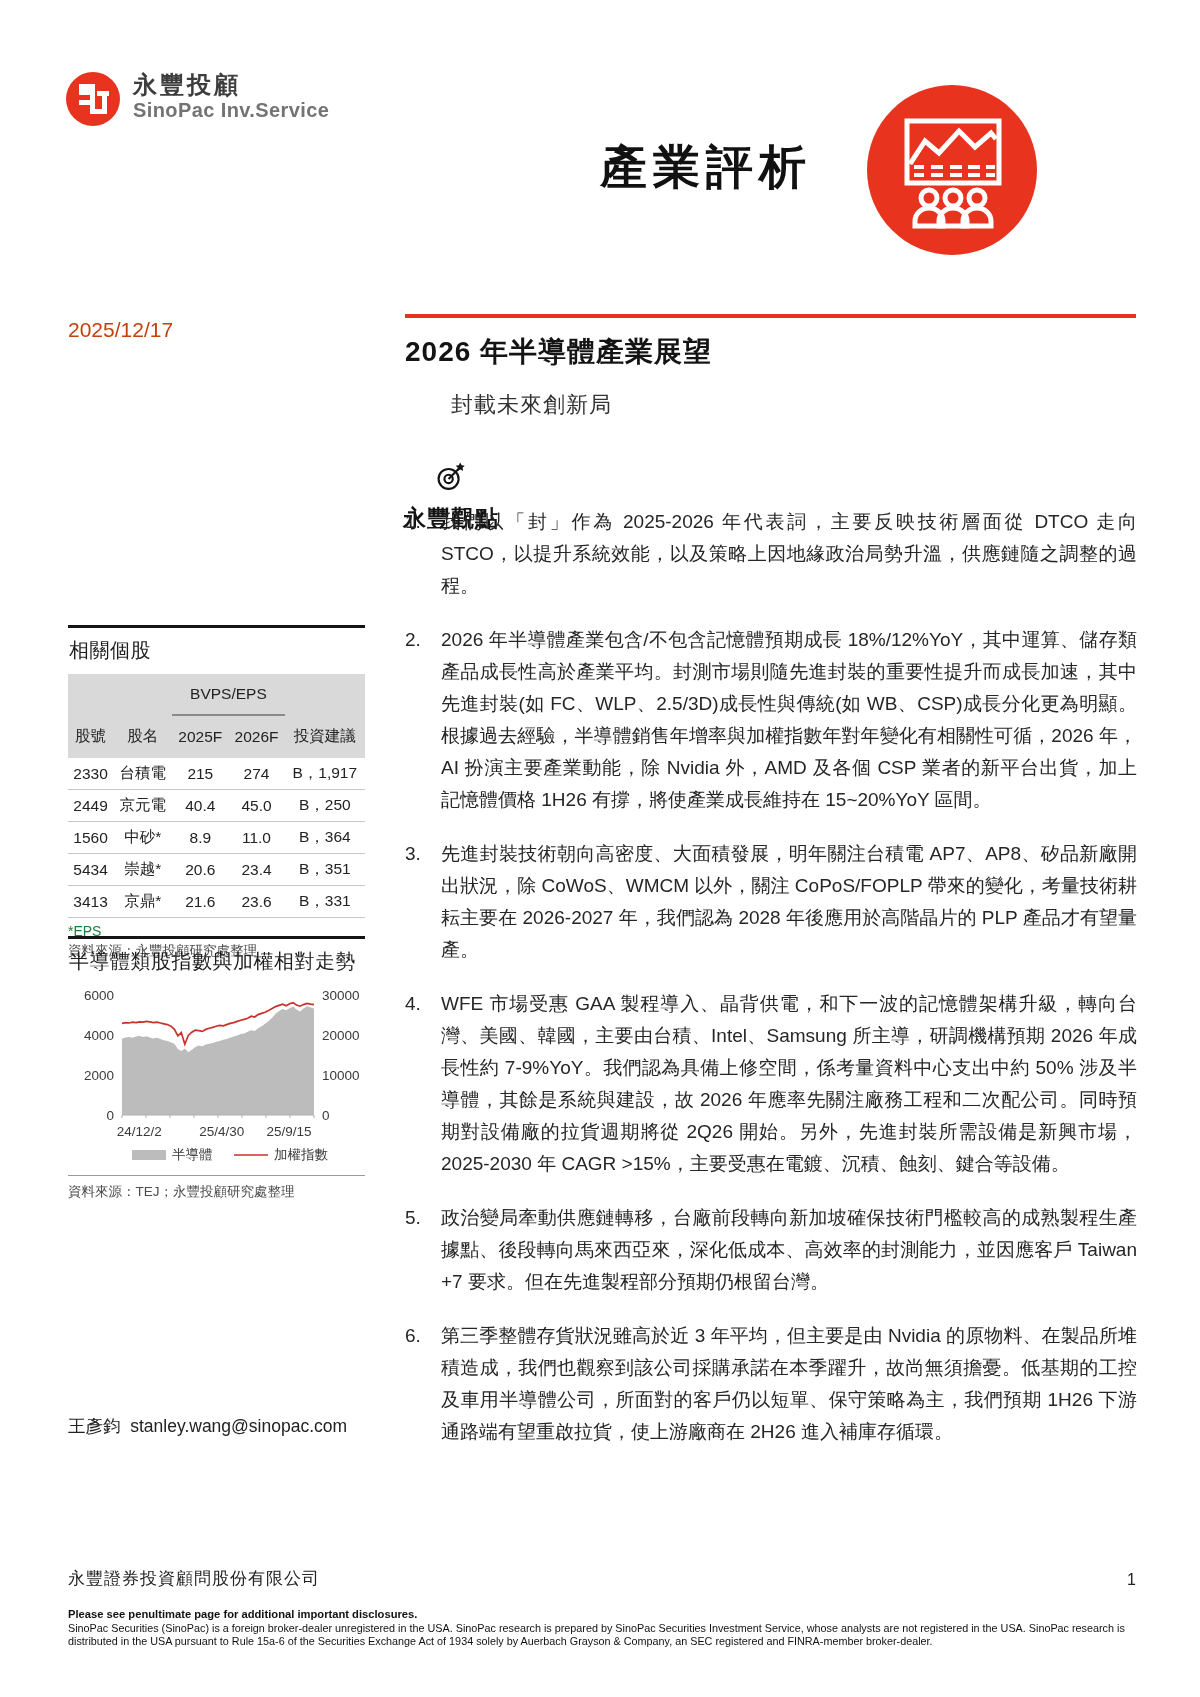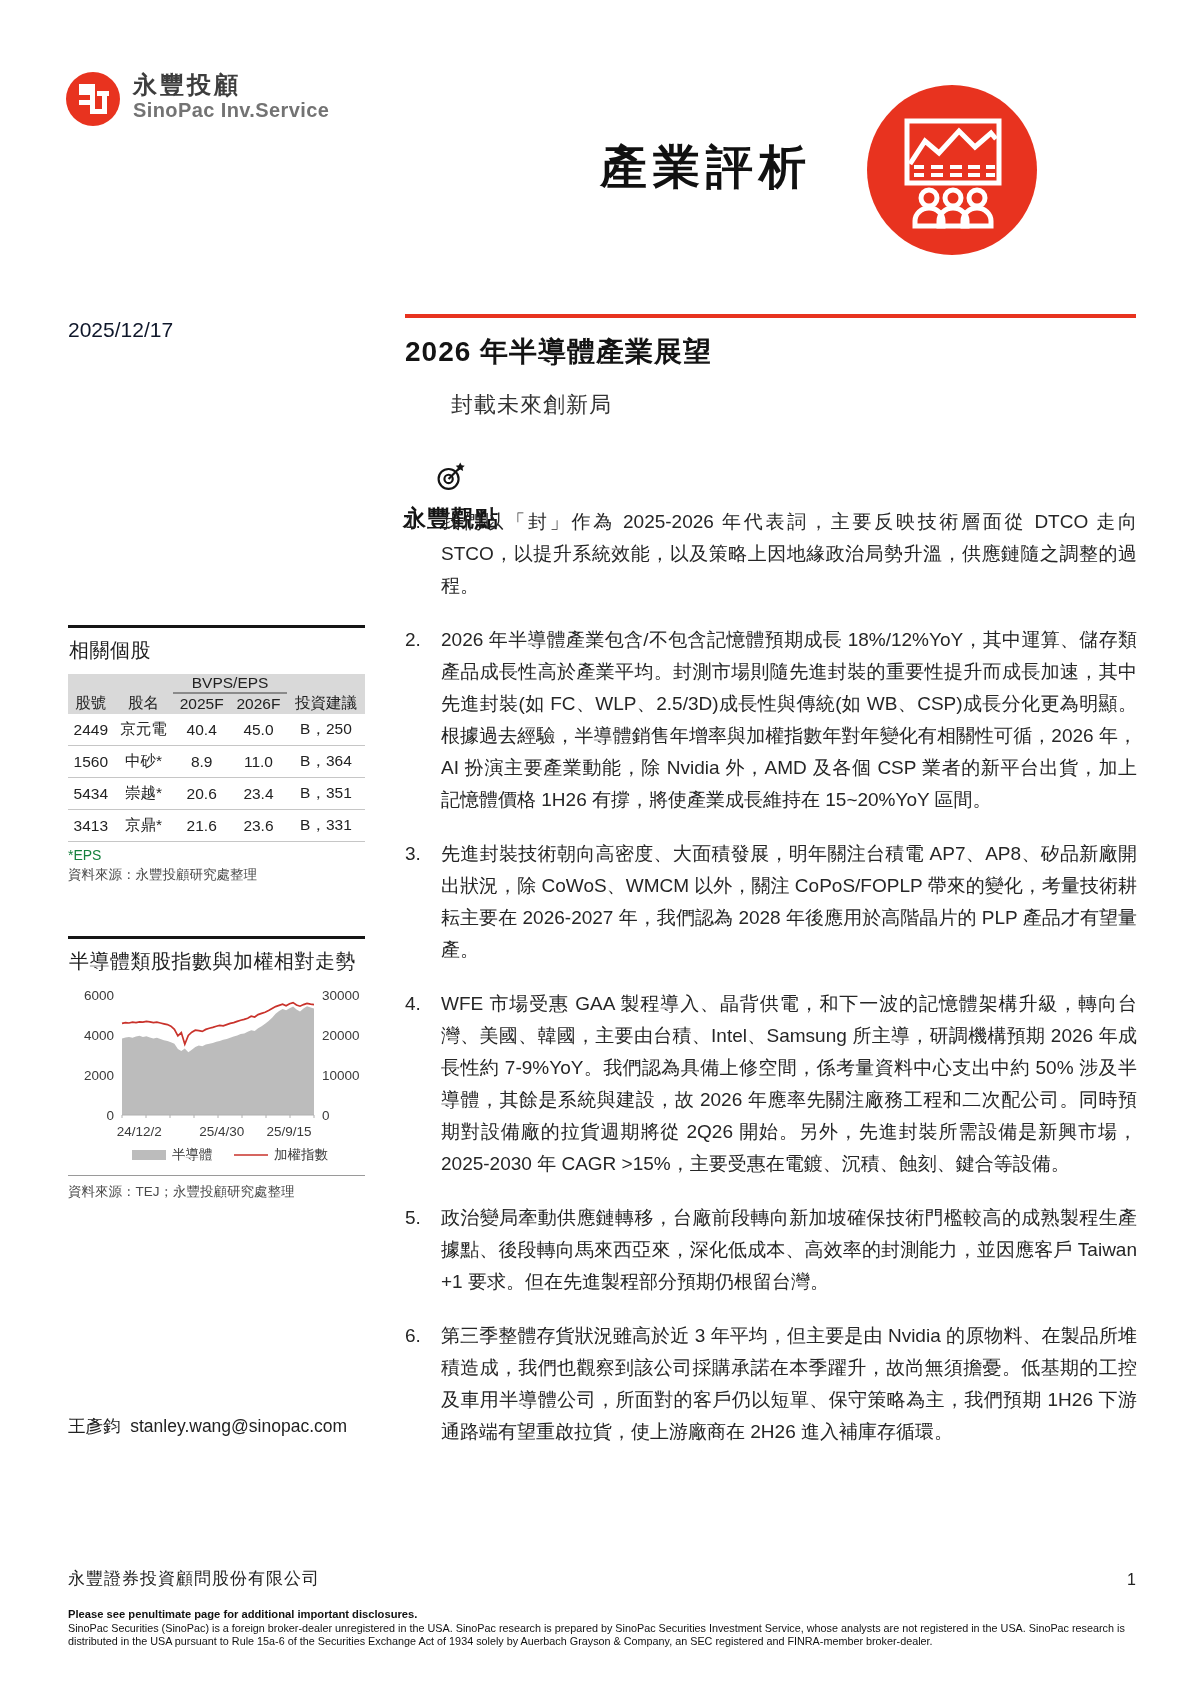--- a/index.html
+++ b/index.html
@@ -7,40 +7,40 @@
      font-family:"Liberation Sans","DejaVu Sans",sans-serif;color:#262626;}
 .abs{position:absolute;}
 
 
 .logo{left:66px;top:72px;display:flex;align-items:flex-start;gap:13px;}
 .logo-text .cn{font-size:24px;font-weight:bold;color:#3d3d3d;letter-spacing:3px;line-height:1.12;}
 .logo-text .en{font-size:20px;font-weight:bold;color:#737373;letter-spacing:.4px;}
 .report-type{left:600px;top:136px;font-size:47px;font-weight:bold;color:#111;letter-spacing:6px;}
 .badge{left:867px;top:85px;width:170px;height:170px;}
 
-.date{left:68px;top:318px;font-size:21px;color:#0f172a;}
+.date{left:68px;top:318px;font-size:21px;color:#c2410c;}
 .red-rule{left:405px;top:314px;width:731px;height:4px;}
 .doc-title{left:405px;top:333px;font-size:28px;font-weight:bold;color:#141414;letter-spacing:1px;}
 .doc-subtitle{left:405px;top:390px;font-size:22px;color:#333;letter-spacing:1px;margin-left:46px;}
 
 
 .section-head{left:403px;top:461px;display:flex;align-items:center;gap:11px;flex-direction:column;}
 .section-head .txt{font-size:23px;font-weight:bold;color:#141414;letter-spacing:1px;}
 .points{left:405px;top:506px;width:732px;}
 .point{display:flex;margin-bottom:22px;}
 .pnum{width:36px;font-size:19px;line-height:32px;color:#262626;}
 .ptext{flex:1;font-size:19px;line-height:32px;text-align:justify;color:#262626;}
 
 
 .side-block{left:68px;width:297px;border-top:3px solid #151515;}
 #stocks-block{top:625px;}
 #chart-block{top:936px;}
 .block-title{font-size:20px;color:#1d1d1d;padding:9px 0 10px 1px;letter-spacing:.5px;}
 table.stocks{width:100%;border-collapse:collapse;font-size:15.5px;color:#222;white-space:nowrap;}
-.stocks th,.stocks td{font-weight:normal;text-align:center;padding:0 2px;}
+.stocks th,.stocks td{font-weight:normal;text-align:center;padding:11px 2px;}
 .stocks thead tr{background:#d9d9d9;}
 .group-head{border-bottom:2px solid #8a8a8a;}
 .stocks tbody td{border-bottom:1px solid #c6c6c6;padding:5px 2px;}
 .footnote{font-size:14px;color:#15803d;margin-top:5px;}
 .source{font-size:13.5px;color:#4a4a4a;margin-top:3px;}
 #trend-svg{display:block;margin-top:0;}
 .axlab{font-size:13.5px;fill:#3a3a3a;}
 .thin-rule{border-top:1px solid #9a9a9a;margin-top:2px;width:100%;height:1px;}
 #chart-source{margin-top:7px;}
 
@@ -129,21 +129,21 @@
     <div class="point">
       <div class="pnum">3.</div>
       <div class="ptext">先進封裝技術朝向高密度、大面積發展，明年關注台積電 AP7、AP8、矽品新廠開出狀況，除 CoWoS、WMCM 以外，關注 CoPoS/FOPLP 帶來的變化，考量技術耕耘主要在 2026-2027 年，我們認為 2028 年後應用於高階晶片的 PLP 產品才有望量產。</div>
     </div>
     <div class="point">
       <div class="pnum">4.</div>
       <div class="ptext">WFE 市場受惠 GAA 製程導入、晶背供電，和下一波的記憶體架構升級，轉向台灣、美國、韓國，主要由台積、Intel、Samsung 所主導，研調機構預期 2026 年成長性約 7-9%YoY。我們認為具備上修空間，係考量資料中心支出中約 50% 涉及半導體，其餘是系統與建設，故 2026 年應率先關注廠務工程和二次配公司。同時預期對設備廠的拉貨週期將從 2Q26 開始。另外，先進封裝所需設備是新興市場，2025-2030 年 CAGR &gt;15%，主要受惠在電鍍、沉積、蝕刻、鍵合等設備。</div>
     </div>
     <div class="point">
       <div class="pnum">5.</div>
-      <div class="ptext">政治變局牽動供應鏈轉移，台廠前段轉向新加坡確保技術門檻較高的成熟製程生產據點、後段轉向馬來西亞來，深化低成本、高效率的封測能力，並因應客戶 Taiwan +1 要求。但在先進製程部分預期仍根留台灣。</div>
+      <div class="ptext">政治變局牽動供應鏈轉移，台廠前段轉向新加坡確保技術門檻較高的成熟製程生產據點、後段轉向馬來西亞來，深化低成本、高效率的封測能力，並因應客戶 Taiwan +7 要求。但在先進製程部分預期仍根留台灣。</div>
     </div>
     <div class="point">
       <div class="pnum">6.</div>
       <div class="ptext">第三季整體存貨狀況雖高於近 3 年平均，但主要是由 Nvidia 的原物料、在製品所堆積造成，我們也觀察到該公司採購承諾在本季躍升，故尚無須擔憂。低基期的工控及車用半導體公司，所面對的客戶仍以短單、保守策略為主，我們預期 1H26 下游通路端有望重啟拉貨，使上游廠商在 2H26 進入補庫存循環。</div>
     </div>
   </div>
 
 <div class="abs side-block" id="stocks-block">
   <div class="block-title">相關個股</div>
   <table class="stocks">
@@ -155,20 +155,27 @@
       </tr>
       <tr id="stocks-head">
           <th>股號</th>
           <th>股名</th>
           <th>2025F</th>
           <th>2026F</th>
           <th>投資建議</th>
         </tr>
     </thead>
     <tbody id="stocks-body">
+        <tr>
+          <td>2330</td>
+          <td>台積電</td>
+          <td>215</td>
+          <td>274</td>
+          <td>B，1,917</td>
+        </tr>
         <tr>
           <td>2449</td>
           <td>京元電</td>
           <td>40.4</td>
           <td>45.0</td>
           <td>B，250</td>
         </tr>
         <tr>
           <td>1560</td>
           <td>中砂*</td>

